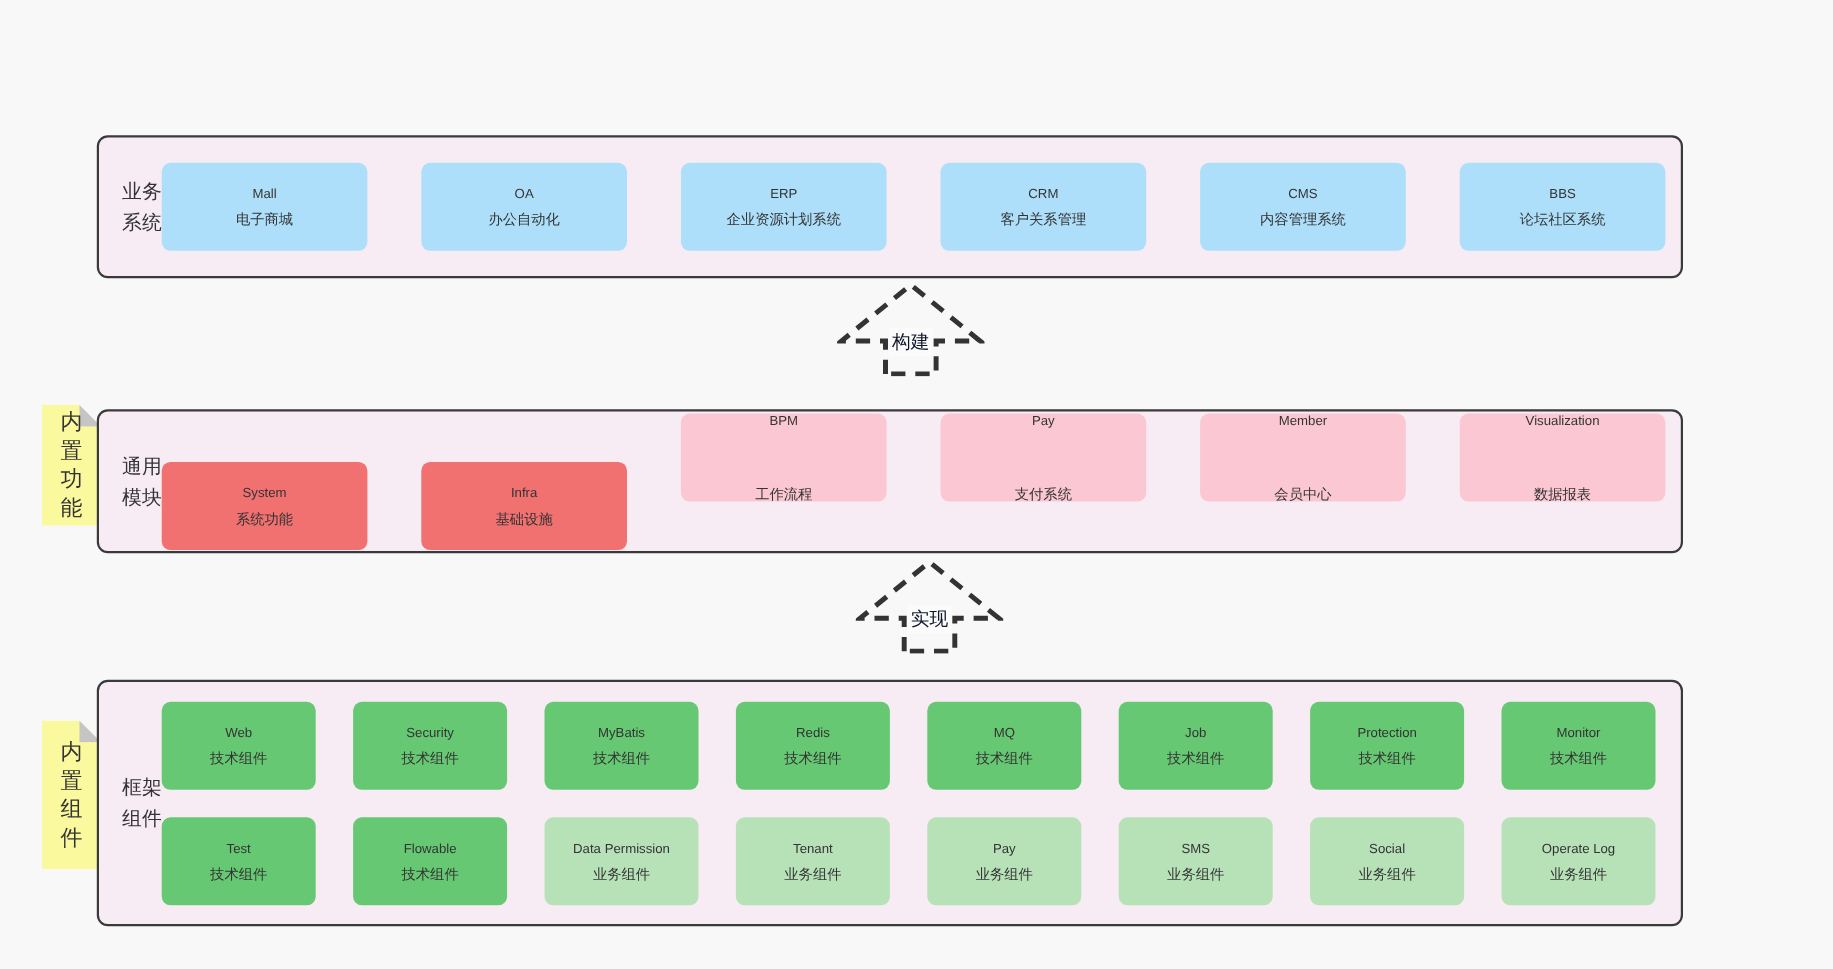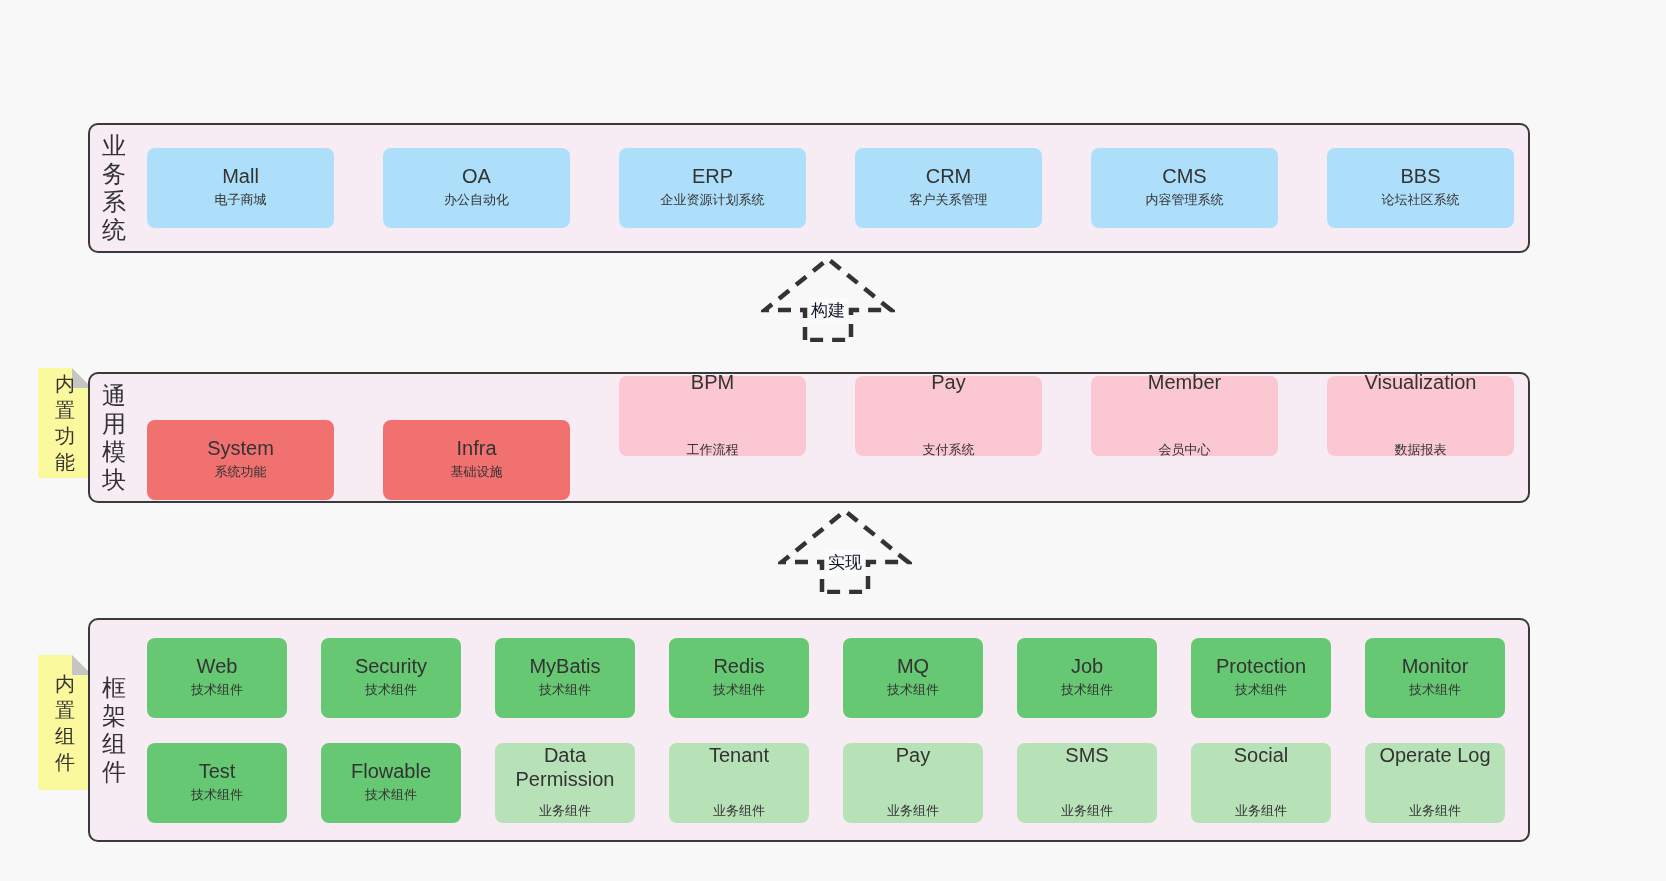--- a/index.html
+++ b/index.html
@@ -9,45 +9,45 @@
   .canvas { position:relative; width:1666px; height:881px; background:#f8f8f8; overflow:hidden; }
 
   
   .panel {
     position:absolute; left:88px; width:1442px;
     background:#f8ecf4; border:2px solid #3a3a3a; border-radius:10px;
     display:flex; align-items:center; padding-left:12px;
   }
   .panel-label {
     width:45px; flex:0 0 45px;
-    font-size:24px; line-height:28px; text-align:left;
+    font-size:18px; line-height:28px; text-align:right;
     word-break:break-all; white-space:normal; color:#333;
   }
 
   .row6 {
     display:grid; grid-template-columns:repeat(6,187px); gap:49px;
   }
   .grid8 {
     display:grid; grid-template-columns:repeat(8,140px);
     column-gap:34px; row-gap:25px;
   }
 
   
   .box {
     height:80px; border-radius:8px;
     display:flex; flex-direction:column; justify-content:center; align-items:center;
     text-align:center;
   }
-  .box-name { font-size:20px; line-height:24px; }
+  .box-name { font-size:12px; line-height:24px; }
   .box-desc { font-size:13px; line-height:24px; }
   .blue       { background:#aedffa; }
   .red        { background:#f17070;margin-top:44px; }
   .pink       { background:#fbc7d2;gap:44px; }
   .green      { background:#66c873; }
-  .lightgreen { background:#b7e2b8;justify-content:space-between; }
+  .lightgreen { background:#b7e2b8; }
 
   
   .tab { position:absolute; width:54px;text-decoration:underline; }
   .tab-paper {
     position:absolute; inset:0; background:#fbf99e;
     clip-path:polygon(0 0, calc(100% - 20px) 0, 100% 20px, 100% 100%, 0 100%);
   }
   .tab-fold {
     position:absolute; top:0; right:0; width:20px; height:20px;
     background:#c5c5c5; clip-path:polygon(0 0, 100% 100%, 0 100%);

